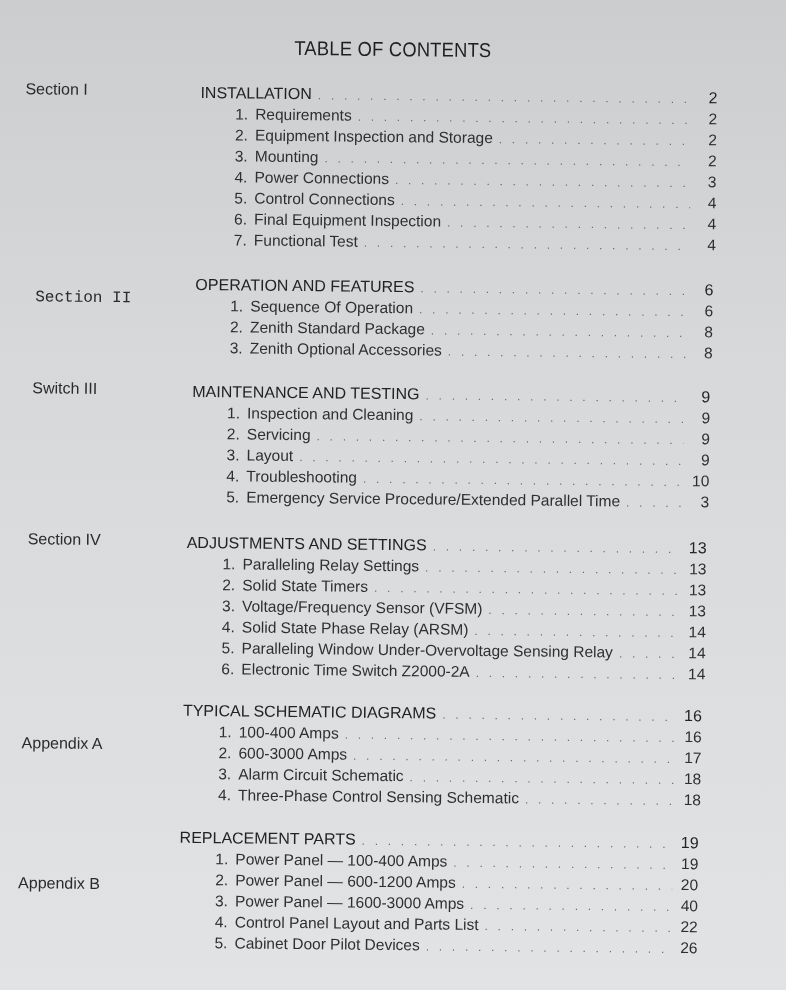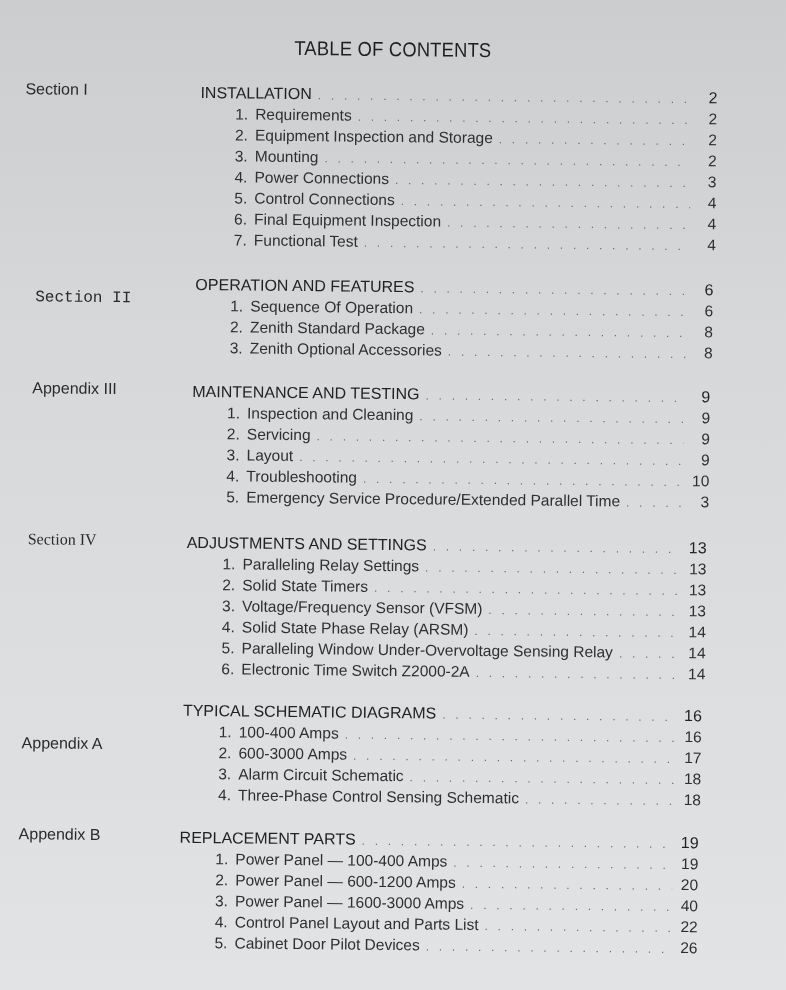--- a/index.html
+++ b/index.html
@@ -103,21 +103,21 @@
           <span class="dots"> . . . . . . . . . . . . . . . . . . . . . . . . . . . . . . . . . . . . . . . . . . . . . . . . . . . . . . . . . . . . . . . . . . . . . . . . . . . . . . . . . . . . . . . . .</span>
           <span class="pg">8</span>
         </div>
         <div class="row" style="left: 233px; top: 341px; width: 483px;">
           <span class="txt"><span class="num">3.</span><span>Zenith Optional Accessories</span></span>
           <span class="dots"> . . . . . . . . . . . . . . . . . . . . . . . . . . . . . . . . . . . . . . . . . . . . . . . . . . . . . . . . . . . . . . . . . . . . . . . . . . . . . . . . . . . . . . . . .</span>
           <span class="pg">8</span>
         </div>
       </div>
       <div class="group">
-        <div class="sec-label" style="left: 36px; top: 383px;">Appendix III</div>
+        <div class="sec-label" style="left: 36px; top: 383px;">Switch III</div>
         <div class="row head" style="left: 196px; top: 385px; width: 518px;">
           <span class="txt"><span>MAINTENANCE AND TESTING</span></span>
           <span class="dots"> . . . . . . . . . . . . . . . . . . . . . . . . . . . . . . . . . . . . . . . . . . . . . . . . . . . . . . . . . . . . . . . . . . . . . . . . . . . . . . . . . . . . . . . . .</span>
           <span class="pg">9</span>
         </div>
         <div class="row" style="left: 231px; top: 406px; width: 483px;">
           <span class="txt"><span class="num">1.</span><span>Inspection and Cleaning</span></span>
           <span class="dots"> . . . . . . . . . . . . . . . . . . . . . . . . . . . . . . . . . . . . . . . . . . . . . . . . . . . . . . . . . . . . . . . . . . . . . . . . . . . . . . . . . . . . . . . . .</span>
           <span class="pg">9</span>
         </div>
@@ -136,21 +136,21 @@
           <span class="dots"> . . . . . . . . . . . . . . . . . . . . . . . . . . . . . . . . . . . . . . . . . . . . . . . . . . . . . . . . . . . . . . . . . . . . . . . . . . . . . . . . . . . . . . . . .</span>
           <span class="pg">10</span>
         </div>
         <div class="row" style="left: 231px; top: 490px; width: 483px;">
           <span class="txt"><span class="num">5.</span><span>Emergency Service Procedure/Extended Parallel Time</span></span>
           <span class="dots"> . . . . . . . . . . . . . . . . . . . . . . . . . . . . . . . . . . . . . . . . . . . . . . . . . . . . . . . . . . . . . . . . . . . . . . . . . . . . . . . . . . . . . . . . .</span>
           <span class="pg">3</span>
         </div>
       </div>
       <div class="group">
-        <div class="sec-label" style="left: 33px; top: 534px; font-family: Liberation Serif, serif;">Section IV</div>
+        <div class="sec-label" style="left: 33px; top: 534px;">Section IV</div>
         <div class="row head" style="left: 192px; top: 536px; width: 520px;">
           <span class="txt"><span>ADJUSTMENTS AND SETTINGS</span></span>
           <span class="dots"> . . . . . . . . . . . . . . . . . . . . . . . . . . . . . . . . . . . . . . . . . . . . . . . . . . . . . . . . . . . . . . . . . . . . . . . . . . . . . . . . . . . . . . . . .</span>
           <span class="pg">13</span>
         </div>
         <div class="row" style="left: 228px; top: 557px; width: 484px;">
           <span class="txt"><span class="num">1.</span><span>Paralleling Relay Settings</span></span>
           <span class="dots"> . . . . . . . . . . . . . . . . . . . . . . . . . . . . . . . . . . . . . . . . . . . . . . . . . . . . . . . . . . . . . . . . . . . . . . . . . . . . . . . . . . . . . . . . .</span>
           <span class="pg">13</span>
         </div>
@@ -202,21 +202,21 @@
           <span class="dots"> . . . . . . . . . . . . . . . . . . . . . . . . . . . . . . . . . . . . . . . . . . . . . . . . . . . . . . . . . . . . . . . . . . . . . . . . . . . . . . . . . . . . . . . . .</span>
           <span class="pg">18</span>
         </div>
         <div class="row" style="left: 226px; top: 788px; width: 483px;">
           <span class="txt"><span class="num">4.</span><span>Three-Phase Control Sensing Schematic</span></span>
           <span class="dots"> . . . . . . . . . . . . . . . . . . . . . . . . . . . . . . . . . . . . . . . . . . . . . . . . . . . . . . . . . . . . . . . . . . . . . . . . . . . . . . . . . . . . . . . . .</span>
           <span class="pg">18</span>
         </div>
       </div>
       <div class="group">
-        <div class="sec-label" style="left: 27px; top: 829px;">Appendix B</div>
+        <div class="sec-label" style="left: 27px; top: 878px;">Appendix B</div>
         <div class="row head" style="left: 188px; top: 831px; width: 519px;">
           <span class="txt"><span>REPLACEMENT PARTS</span></span>
           <span class="dots"> . . . . . . . . . . . . . . . . . . . . . . . . . . . . . . . . . . . . . . . . . . . . . . . . . . . . . . . . . . . . . . . . . . . . . . . . . . . . . . . . . . . . . . . . .</span>
           <span class="pg">19</span>
         </div>
         <div class="row" style="left: 224px; top: 852px; width: 483px;">
           <span class="txt"><span class="num">1.</span><span>Power Panel — 100-400 Amps</span></span>
           <span class="dots"> . . . . . . . . . . . . . . . . . . . . . . . . . . . . . . . . . . . . . . . . . . . . . . . . . . . . . . . . . . . . . . . . . . . . . . . . . . . . . . . . . . . . . . . . .</span>
           <span class="pg">19</span>
         </div>

